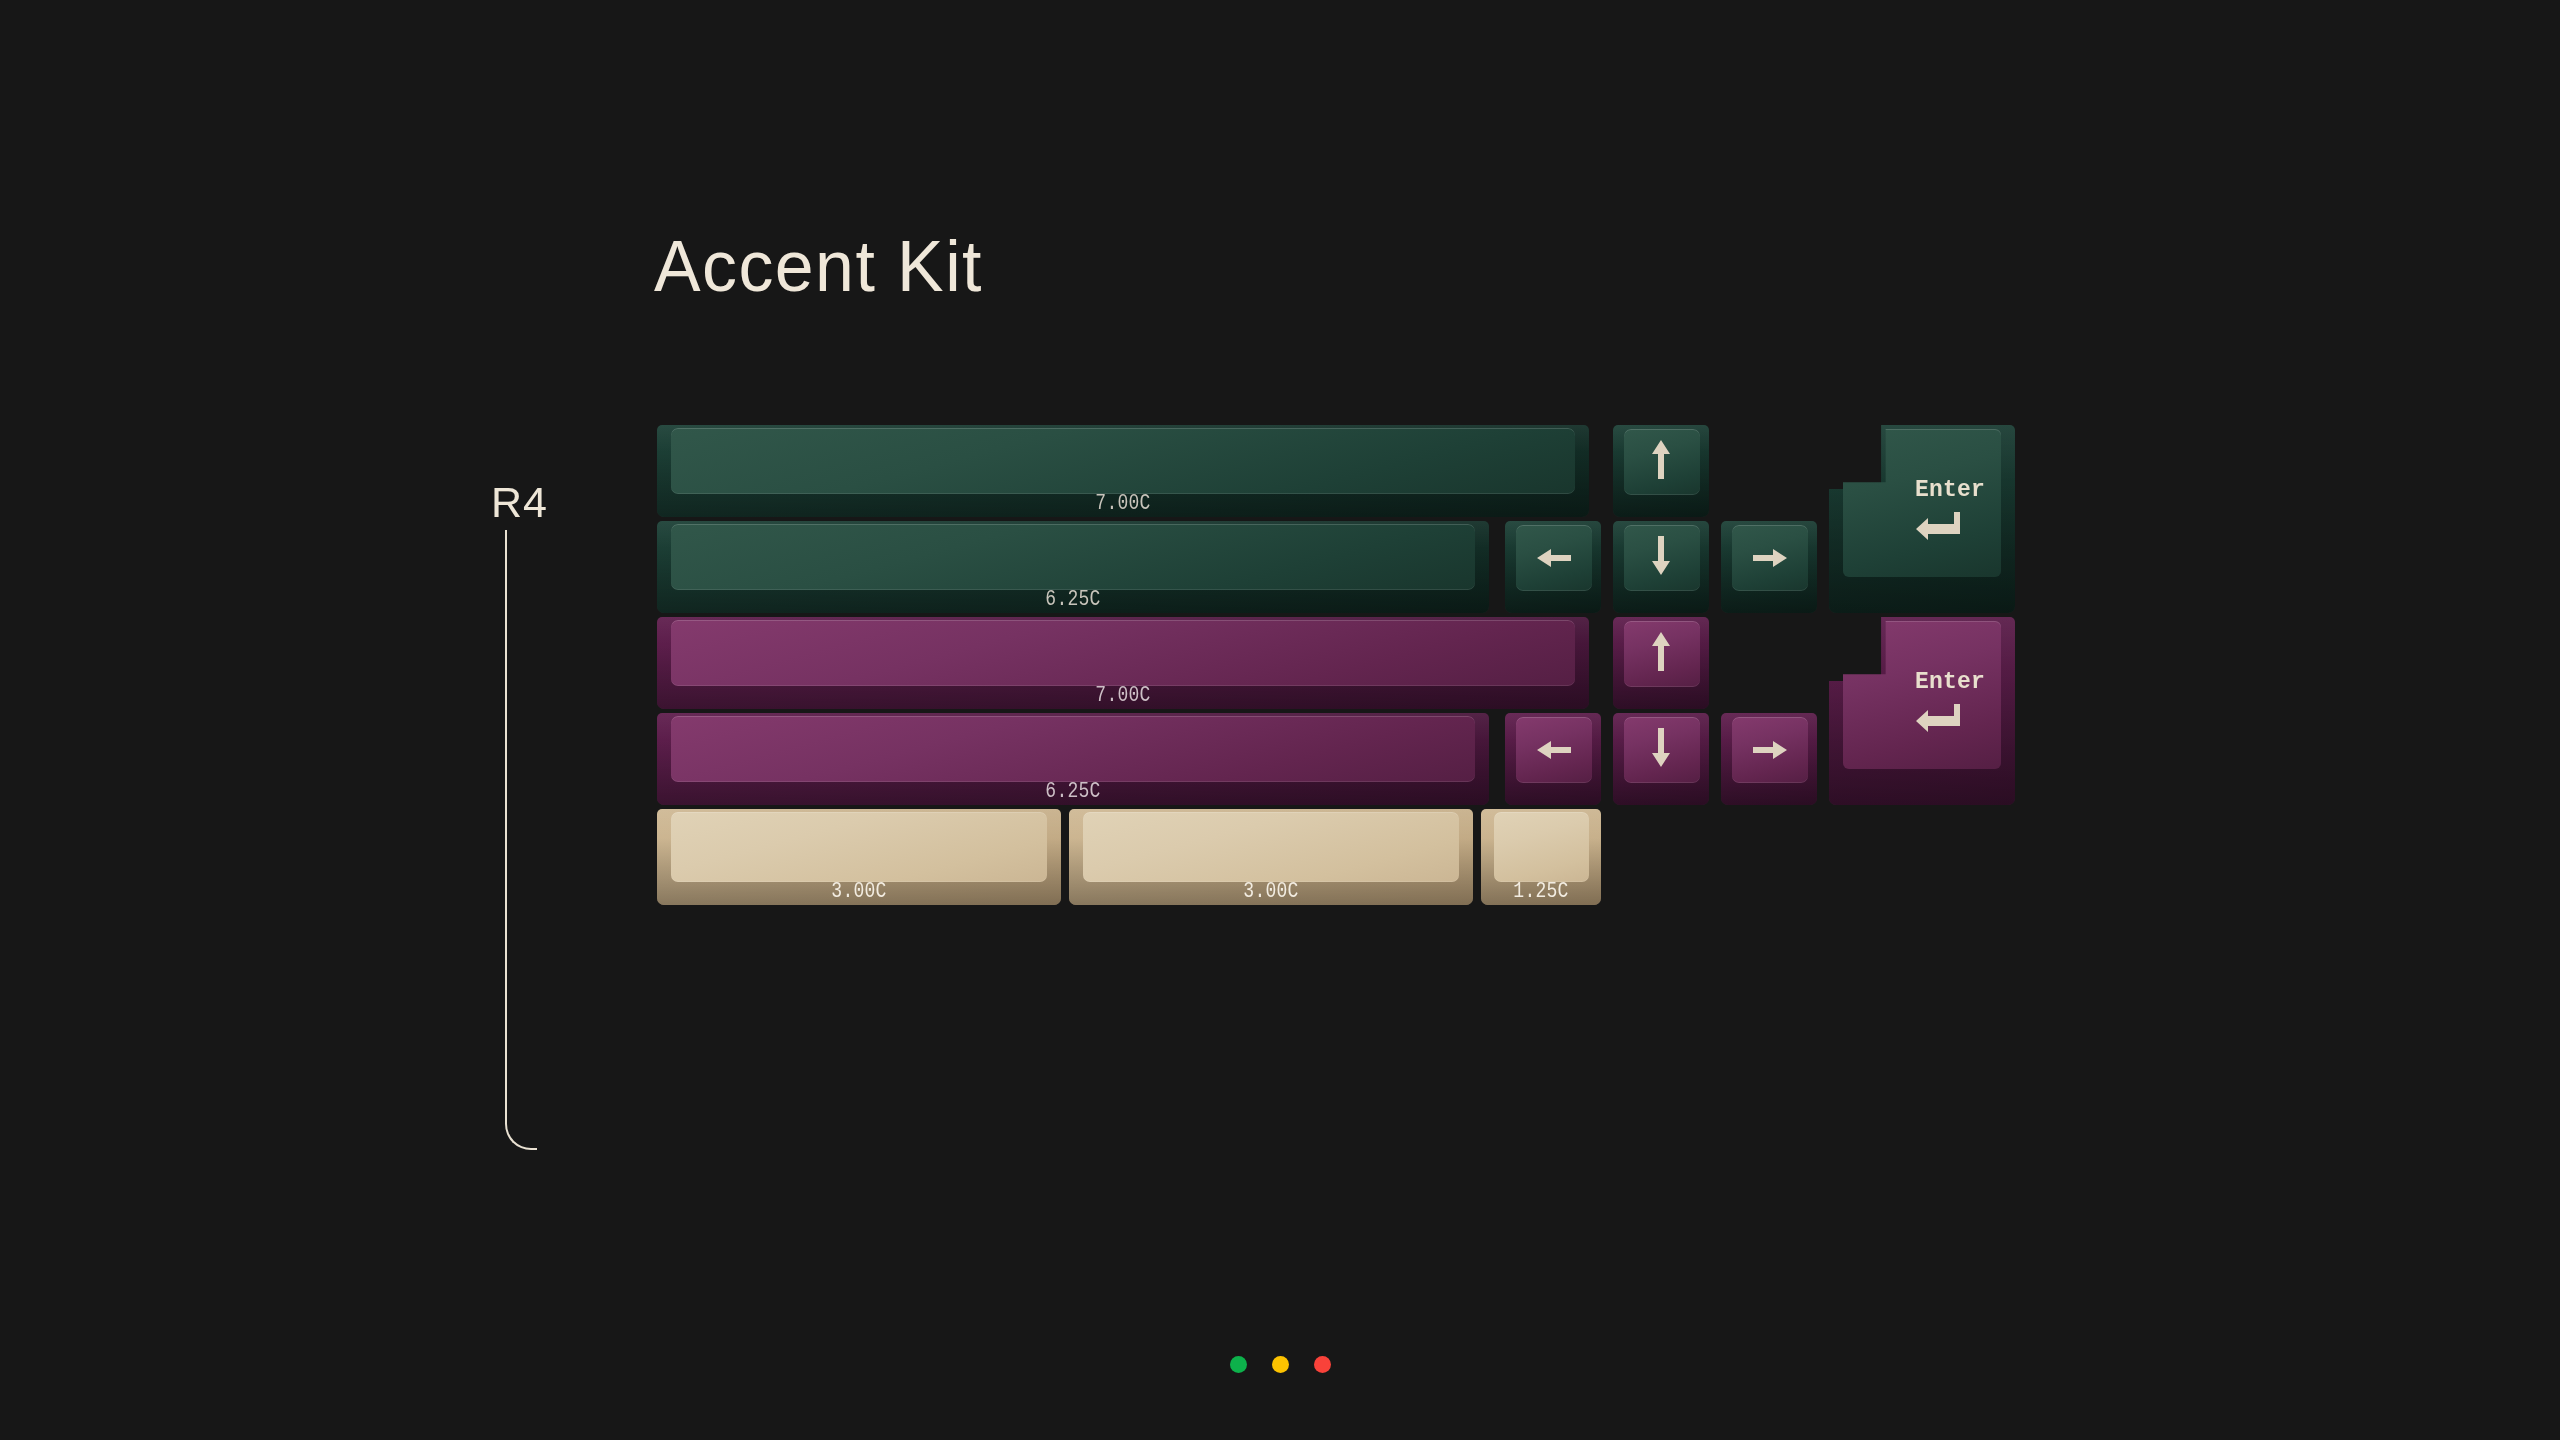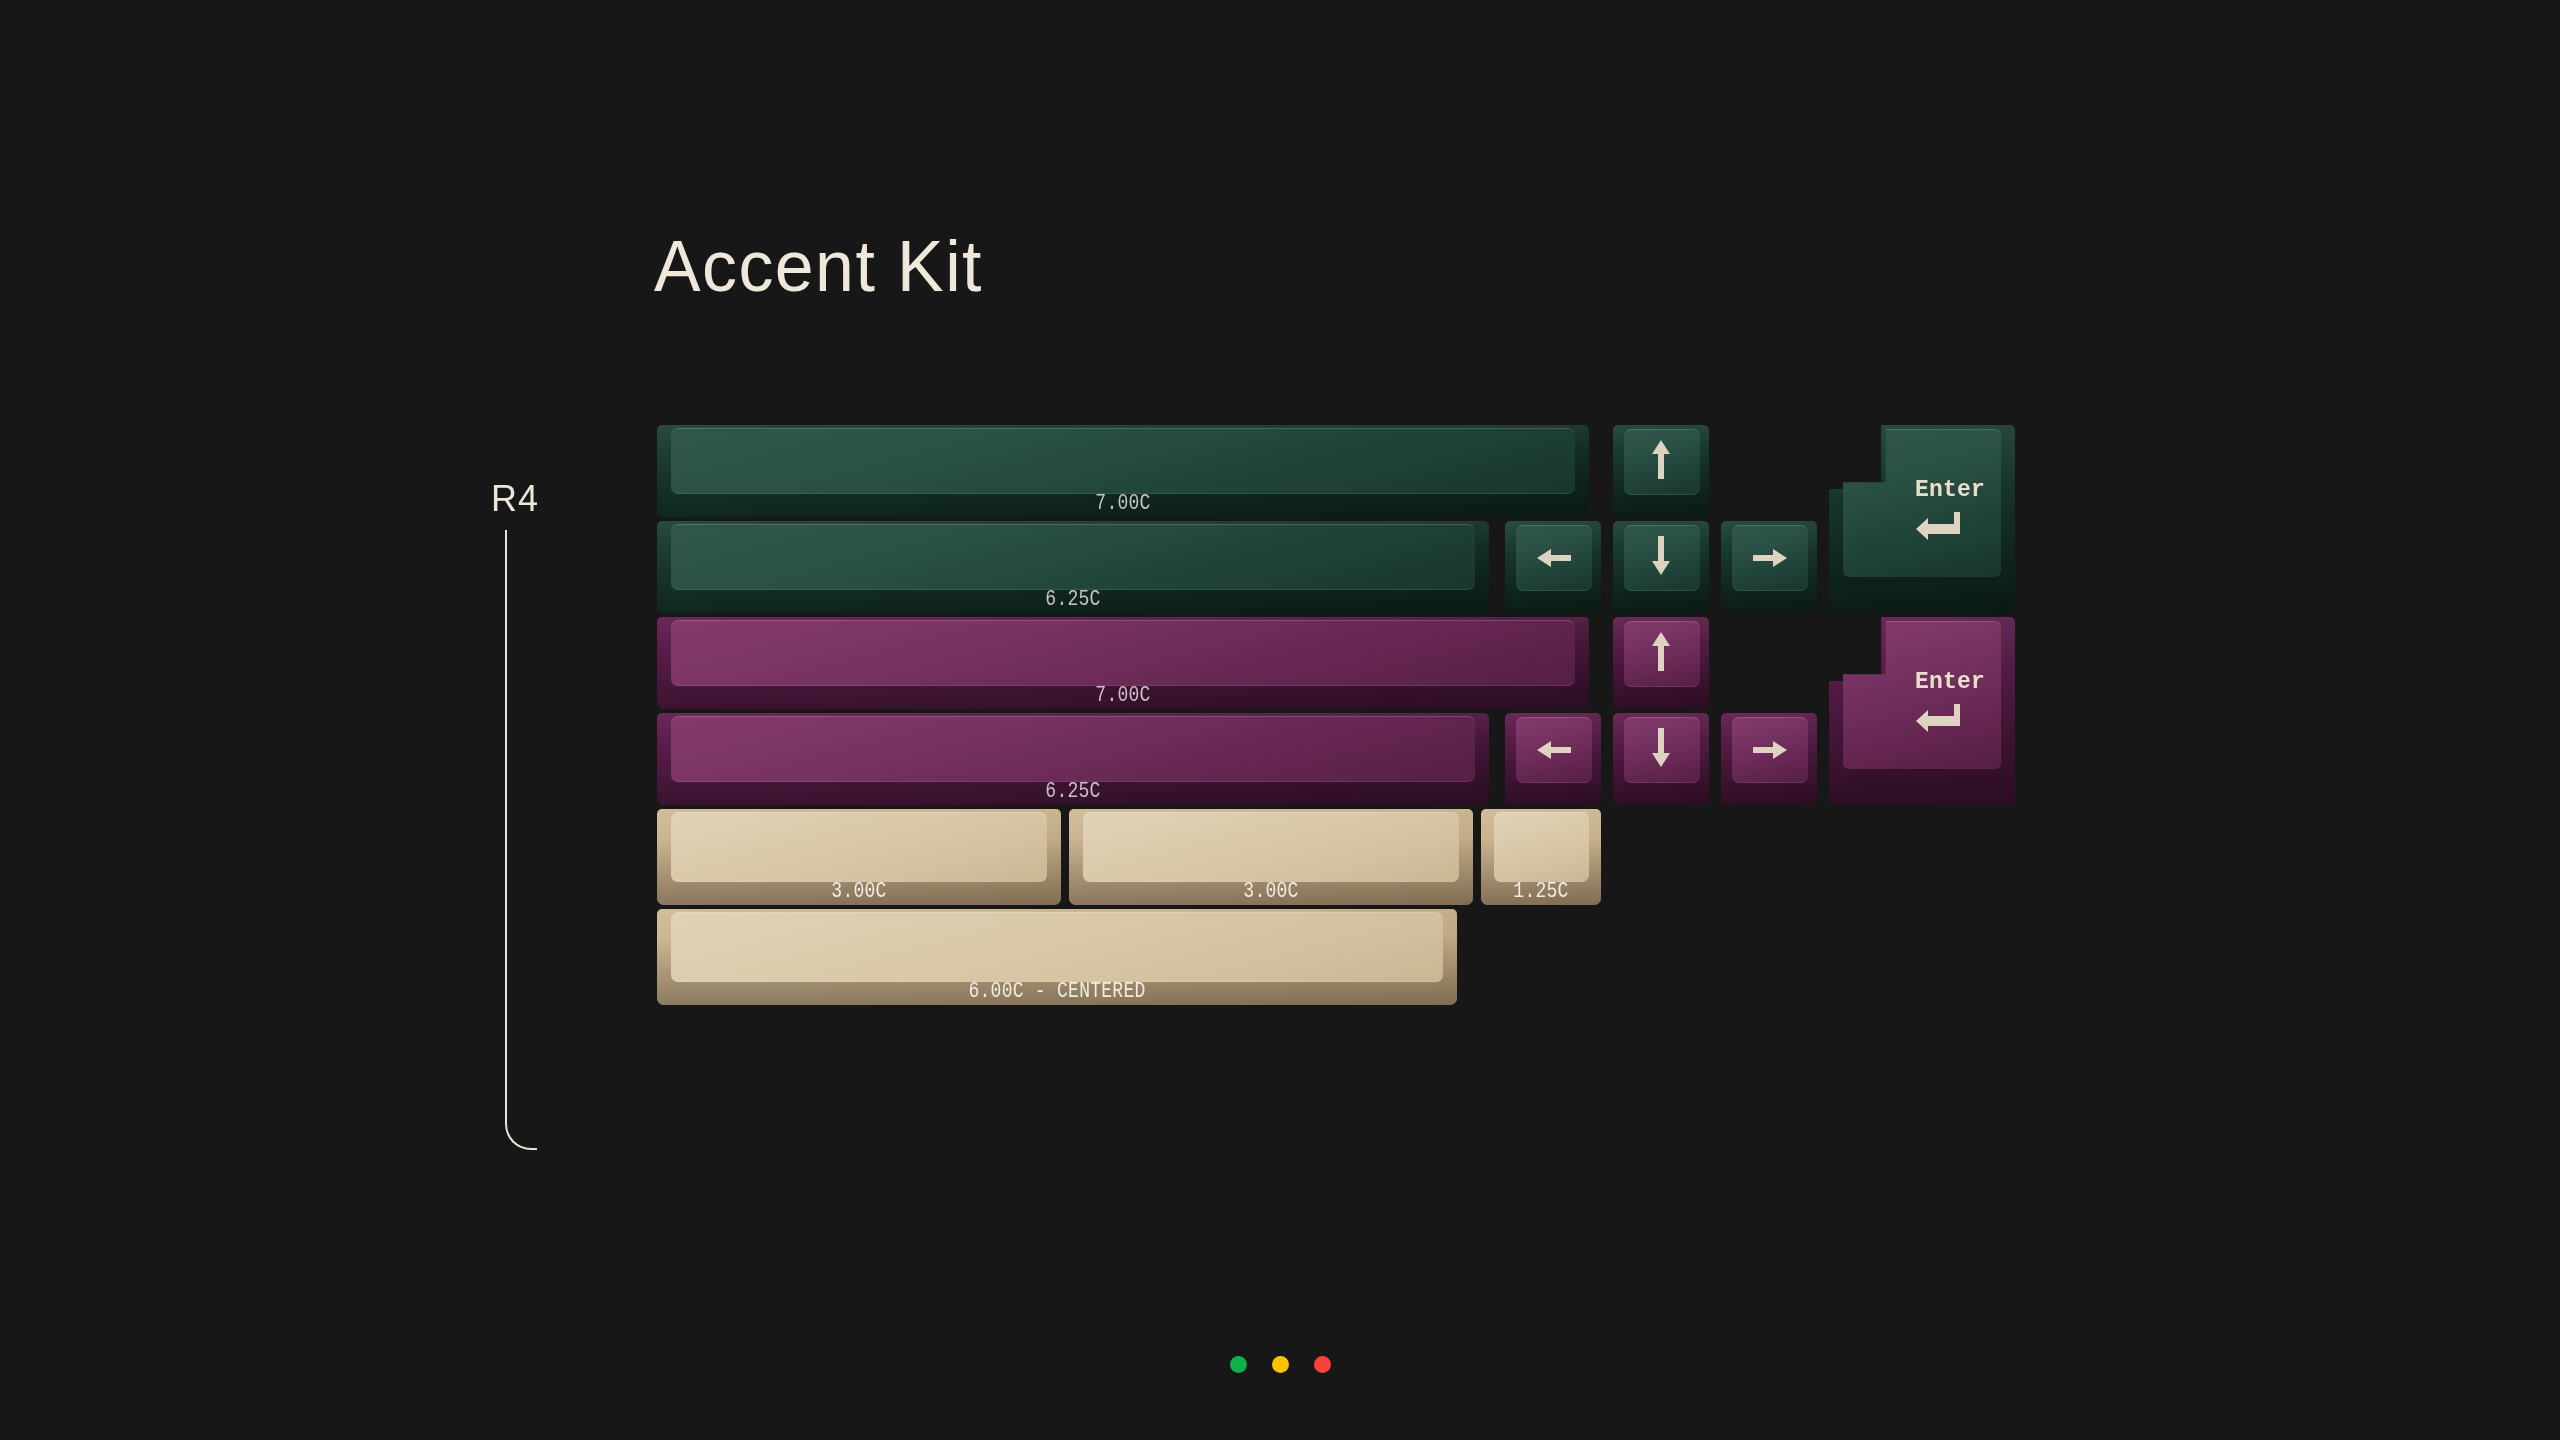--- a/index.html
+++ b/index.html
@@ -29,21 +29,21 @@
     white-space: nowrap;
     transform: scaleX(0.97);
     transform-origin: left center;
   }
 
   
   #row-label {
     position: absolute;
     left: 491px;
     top: 478px;
-    font-size: 36px;
+    font-size: 43px;
     font-weight: 300;
     color: #eee6d7;
     letter-spacing: 1px;
   }
   #row-bracket {
     position: absolute;
     left: 505px;
     top: 530px;
     width: 36px;
     height: 620px;
@@ -337,25 +337,20 @@
     <div class="top" style="left:14px; top:3px; width:376px; height:70px;"></div>
     <div class="legend-front" style="top:70px;">3.00C</div>
   </div>
 
   <div class="key beige" style="left:824px; top:384px; width:120px; height:96px;">
     <div class="skirt"></div>
     <div class="top" style="left:13px; top:3px; width:95px; height:70px;"></div>
     <div class="legend-front" style="top:70px;">1.25C</div>
   </div>
 
-  <div class="key beige" style="left:0px; top:484px; width:800px; height:96px;">
-    <div class="skirt"></div>
-    <div class="top" style="left:14px; top:3px; width:772px; height:70px;"></div>
-    <div class="legend-front" style="top:70px;">6.00C - CENTERED</div>
-  </div>
 
 </div>
 
 <div id="dots">
   <div class="dot" style="background:#0db14b;"></div>
   <div class="dot" style="background:#fcc200;"></div>
   <div class="dot" style="background:#f9423a;"></div>
 </div>
 
 </body></html>

